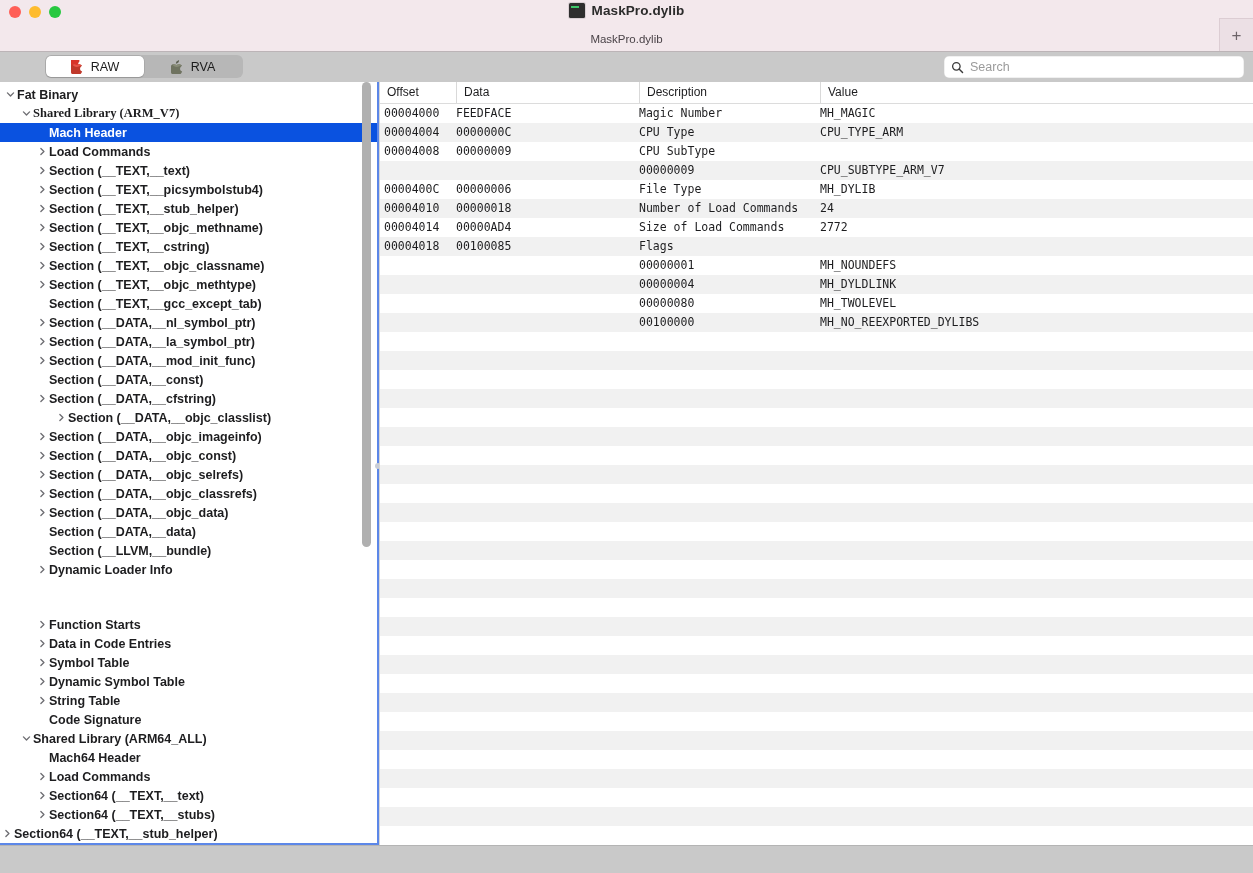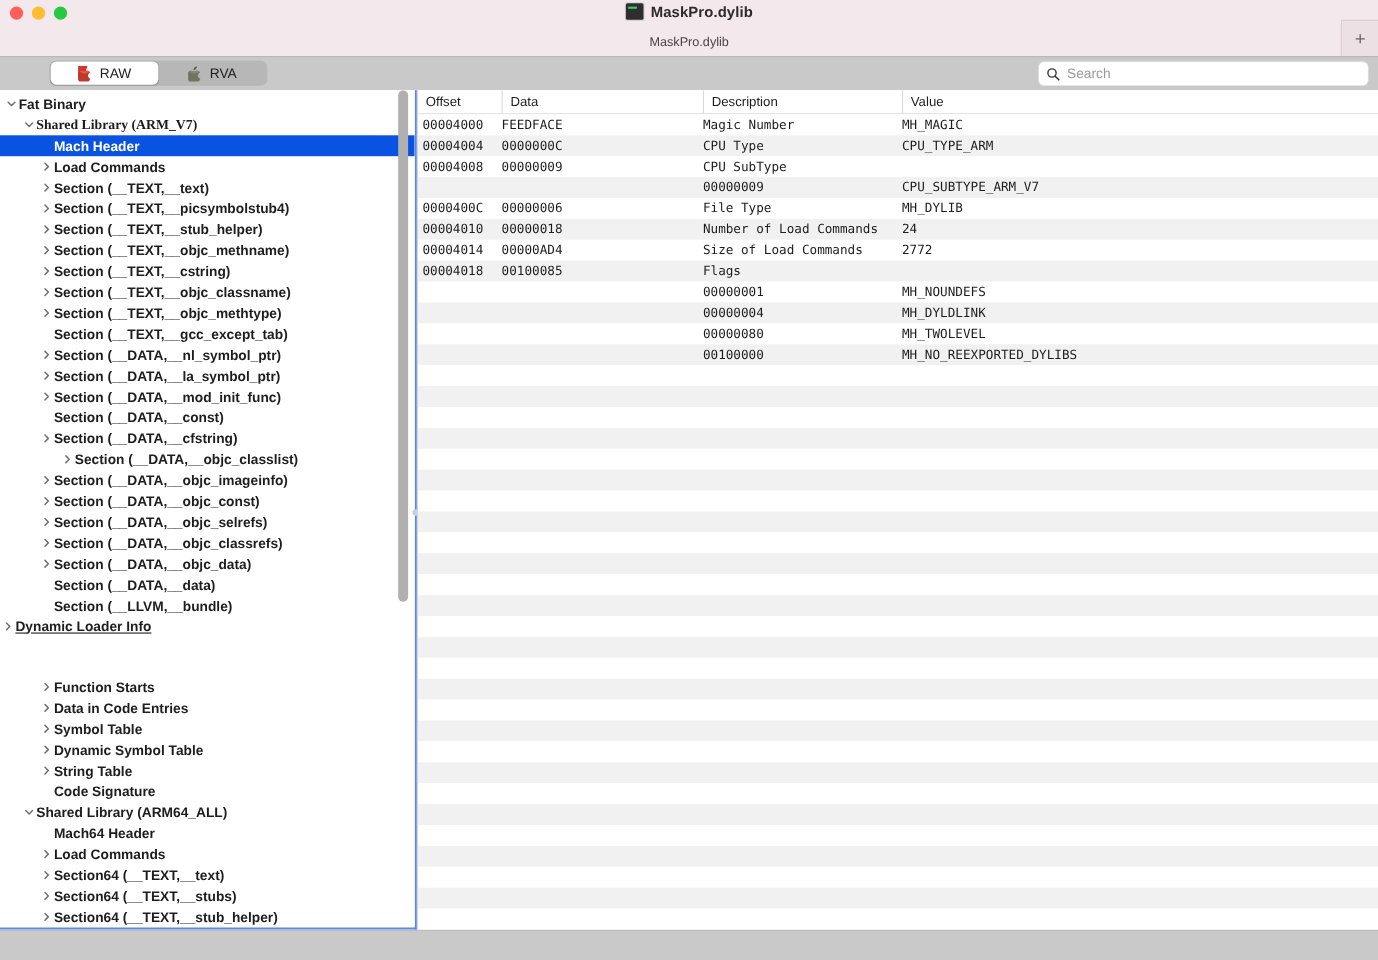--- a/index.html
+++ b/index.html
@@ -552,21 +552,21 @@
               <span class="tlabel">Section (__DATA,__objc_data)</span>
             </div>
             <div class="tnode" style="padding-left: 35px;">
               <span class="twisty"></span>
               <span class="tlabel">Section (__DATA,__data)</span>
             </div>
             <div class="tnode" style="padding-left: 35px;">
               <span class="twisty"></span>
               <span class="tlabel">Section (__LLVM,__bundle)</span>
             </div>
-            <div class="tnode" style=" text-decoration: underline;">
+            <div class="tnode" style="padding-left: 35px;">
               <span class="twisty">
                 <svg width="9" height="9" viewBox="0 0 10 10">
                   <path d="M3.2 1.6 L6.6 5 L3.2 8.4" fill="none" stroke="currentColor" stroke-width="1.5" stroke-linecap="round" stroke-linejoin="round"></path>
                 </svg>
               </span>
               <span class="tlabel">Dynamic Loader Info</span>
             </div>
             <div class="tnode" style="padding-left: 35px; margin-top: 36px;">
               <span class="twisty">
                 <svg width="9" height="9" viewBox="0 0 10 10">
@@ -640,21 +640,21 @@
               <span class="tlabel">Section64 (__TEXT,__text)</span>
             </div>
             <div class="tnode" style="padding-left: 35px;">
               <span class="twisty">
                 <svg width="9" height="9" viewBox="0 0 10 10">
                   <path d="M3.2 1.6 L6.6 5 L3.2 8.4" fill="none" stroke="currentColor" stroke-width="1.5" stroke-linecap="round" stroke-linejoin="round"></path>
                 </svg>
               </span>
               <span class="tlabel">Section64 (__TEXT,__stubs)</span>
             </div>
-            <div class="tnode" style="padding-left: 35px;">
+            <div class="tnode" style="">
               <span class="twisty">
                 <svg width="9" height="9" viewBox="0 0 10 10">
                   <path d="M3.2 1.6 L6.6 5 L3.2 8.4" fill="none" stroke="currentColor" stroke-width="1.5" stroke-linecap="round" stroke-linejoin="round"></path>
                 </svg>
               </span>
               <span class="tlabel">Section64 (__TEXT,__stub_helper)</span>
             </div>
             <div class="tnode" style="padding-left: 35px;">
               <span class="twisty"></span>
               <span class="tlabel">Section64 (__TEXT,__const)</span>

